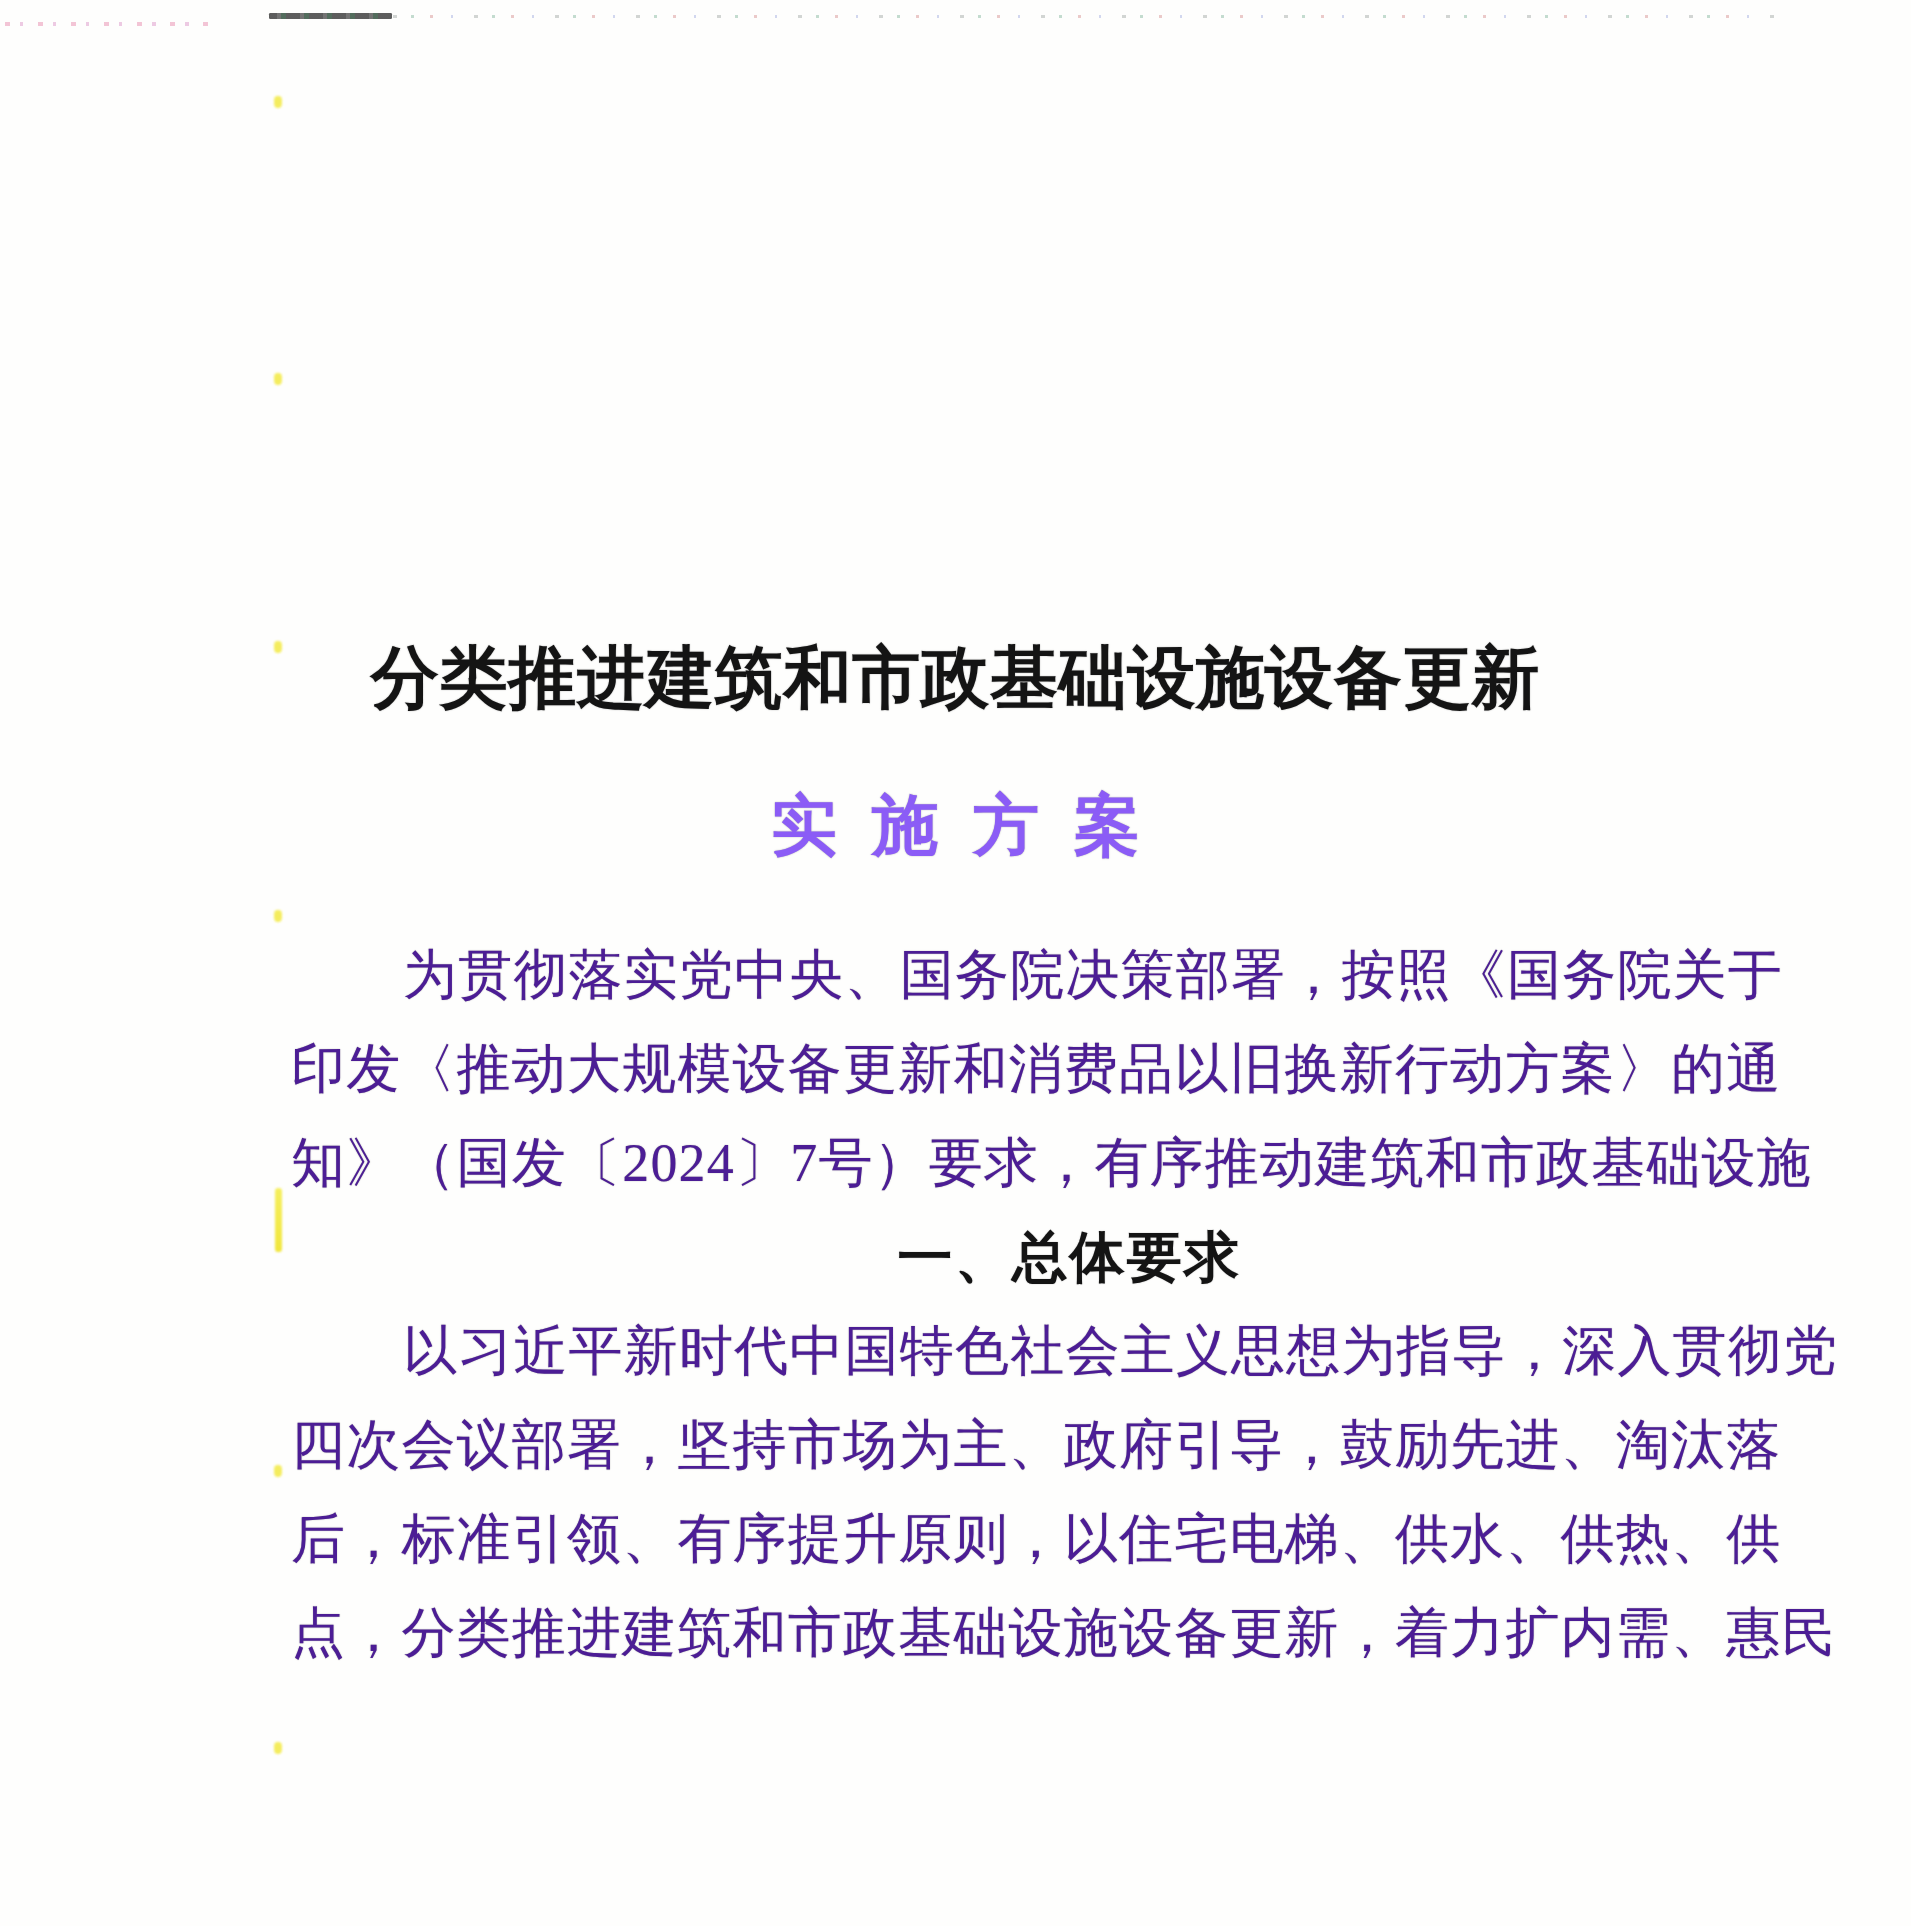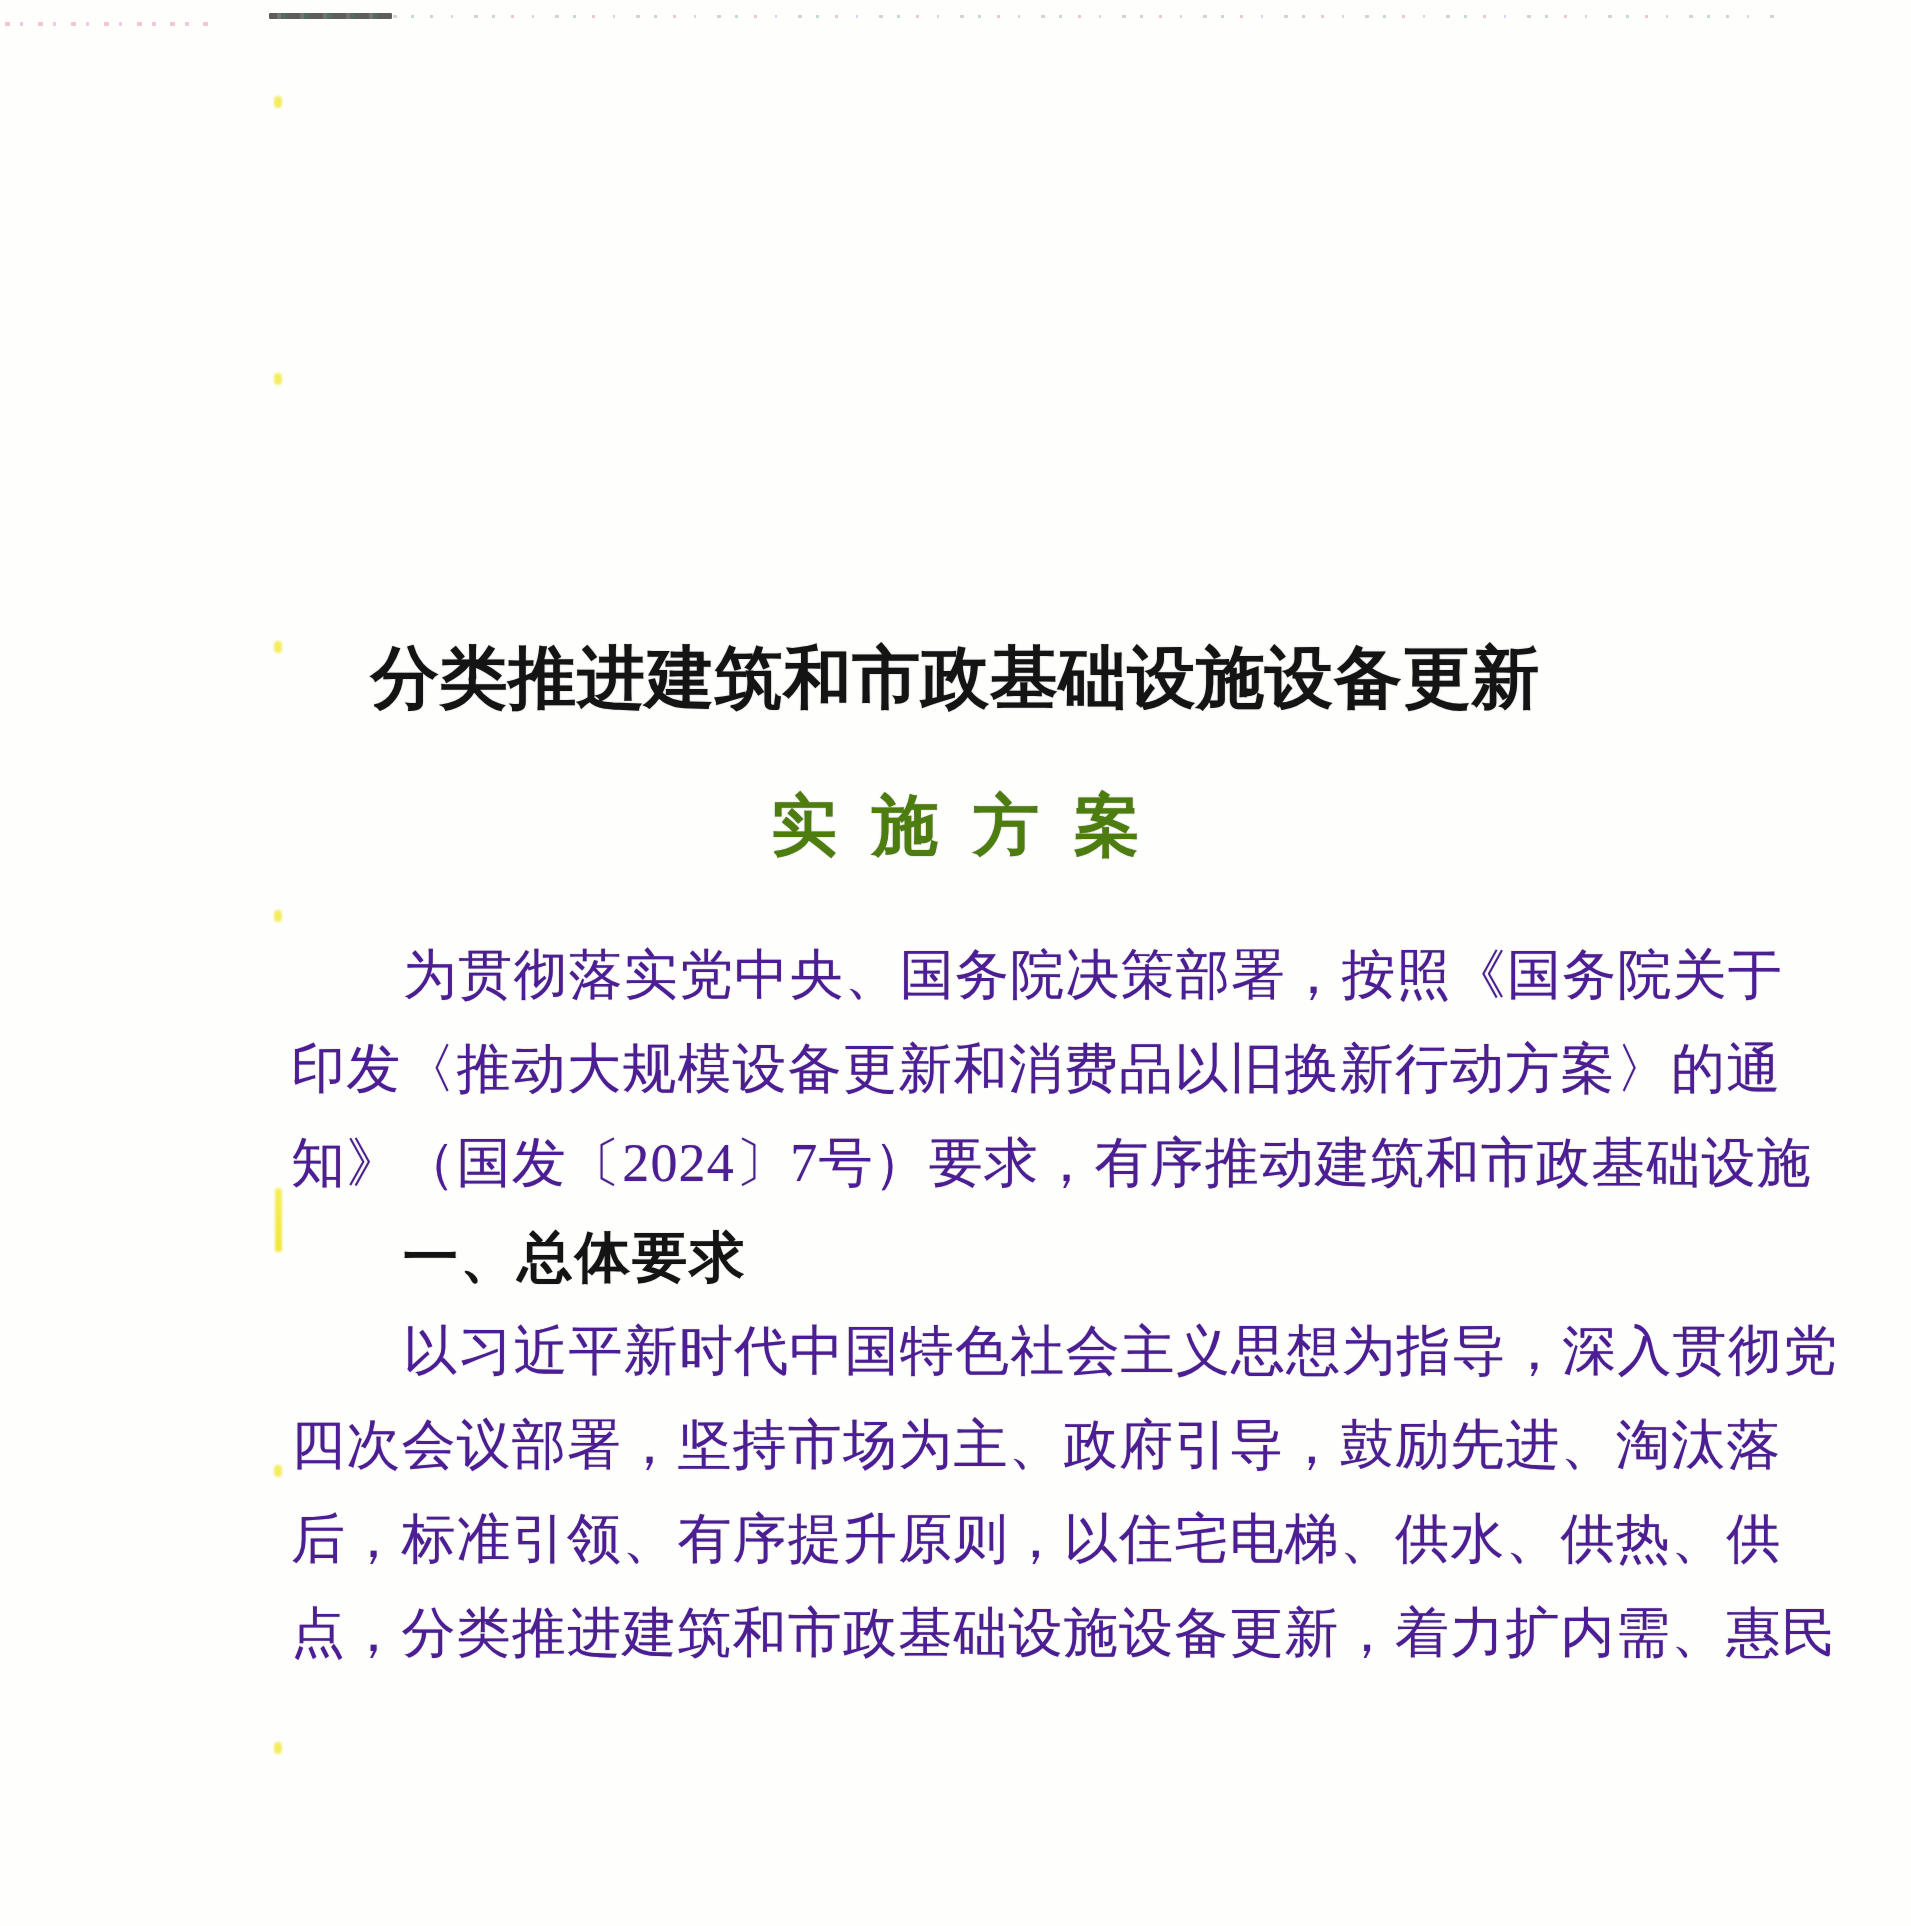--- a/index.html
+++ b/index.html
@@ -18,36 +18,37 @@
     font-family:"Liberation Serif","DejaVu Serif",serif;
     font-weight:700; font-size:68px; letter-spacing:0.8px;
     color:#141414; text-shadow:0 0 1.5px rgba(20,20,20,.38);
   }
   .title-line2 {
     position:absolute; top:781px; left:0; width:100%;
     text-align:center; white-space:nowrap;
     font-family:Liberation Serif, serif;
     font-weight:700; font-size:66px;
     letter-spacing:35px; text-indent:35px;
-    color:#4d7c0f; text-shadow:0 0 1.5px rgba(20,20,20,.38);
+    color:#8b5cf6; text-shadow:0 0 1.5px rgba(20,20,20,.38);
   }
   .body-block {
     position:absolute; left:291px; top:928px; width:1445px;
   }
   .line {
     height:94px; line-height:94px; white-space:nowrap;
     font-family:"Liberation Serif","DejaVu Serif",serif;
     font-size:54px; letter-spacing:1.2px;
     color:#4c1d95; text-shadow:0 0 1.2px rgba(25,25,25,.42);
   }
   .indent { padding-left:112px; }
   .heading {
     font-family:"Liberation Sans","DejaVu Sans",sans-serif;
     font-weight:700; font-size:55px; letter-spacing:2.3px;
     color:#141414;
+    text-align:center;
   }
 
   
   .artifact { position:absolute; pointer-events:none; }
   .top-noise-dark {
     left:269px; top:13px; width:123px; height:6.2px;
     background:repeating-linear-gradient(90deg,
       #3a3a3a 0 8.5px, #555 8.5px 11.6px, #2e4d3a 11.6px 17px, #3a3a3a 17px 23px);
     opacity:.82; border-radius:1.2px;
   }

